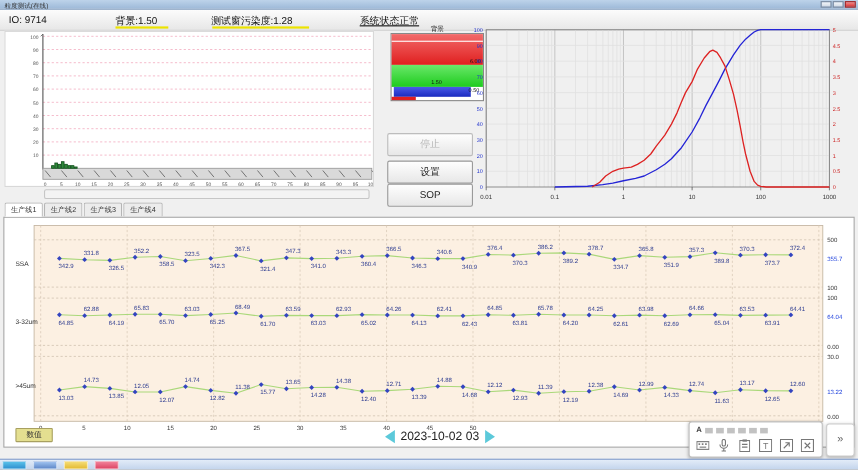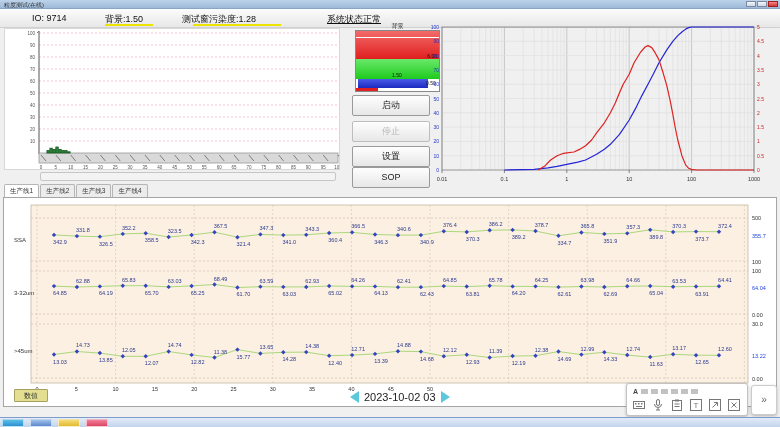--- a/index.html
+++ b/index.html
@@ -91,23 +91,23 @@
   <div class="titlebar">
     <span class="title-text">粒度测试(在线)</span>
     <span class="win-controls">
       <span class="wc"></span>
       <span class="wc"></span>
       <span class="wc close"></span>
     </span>
   </div>
 
   <div class="header">
-    <span class="h-item" style="left:32px;">IO: 9714</span>
+    <span class="h-item" style="left:8px;">IO: 9714</span>
     <span class="h-item" style="left:105px;">背景:1.50</span>
-    <span class="h-item" style="left:182px;text-align:center;">测试窗污染度:1.28</span>
+    <span class="h-item" style="left:192px;text-align:center;">测试窗污染度:1.28</span>
     <span class="h-item" style="left:327px;text-decoration:underline;">系统状态正常</span>
     <div class="u-yellow" style="left:105px;top:15px;width:48px;"></div>
     <div class="u-yellow" style="left:193px;top:15px;width:88px;"></div>
   </div>
 
   <div class="hist-box">
     <svg id="histChart" width="334" height="140" viewBox="0 0 334 140">
         <line x1="34" y1="112" x2="333" y2="112" stroke="#f2a8bc" stroke-width="0.7" stroke-dasharray="2,2"></line>
         <text x="30" y="114" fill="#555" font-size="4.5" text-anchor="end">10</text>
         <line x1="34" y1="100" x2="333" y2="100" stroke="#f2a8bc" stroke-width="0.7" stroke-dasharray="2,2"></line>
@@ -198,21 +198,20 @@
         <div class="g-whiteline"></div>
       </div>
     <div class="g-green"></div>
     <div class="g-blue"></div>
     <div class="g-sliver"></div>
     <span class="g-lbl g-upper">6.00</span>
     <span class="g-lbl g-mid">1.50</span>
     <span class="g-lbl g-low">0.50</span>
   </div>
 
-  <div class="ctl" style="top:95px;">启动</div>
   <div class="ctl" style="top:146px;">设置</div>
   <div class="ctl disabled" style="top:121px;">停止</div>
   <div class="ctl" style="top:167px;">SOP</div>
 
   <div class="dist-box">
     <svg id="distChart" width="350" height="170" viewBox="0 0 350 170">
         <line x1="14" y1="7" x2="14" y2="150" stroke="#b6b6b6" stroke-width="0.7"></line>
         <line x1="32.78427172943243" y1="7" x2="32.78427172943243" y2="150" stroke="#e0e0e0" stroke-width="0.7"></line>
         <line x1="43.77236629450693" y1="7" x2="43.77236629450693" y2="150" stroke="#e0e0e0" stroke-width="0.7"></line>
         <line x1="51.56854345886486" y1="7" x2="51.56854345886486" y2="150" stroke="#e0e0e0" stroke-width="0.7"></line>

